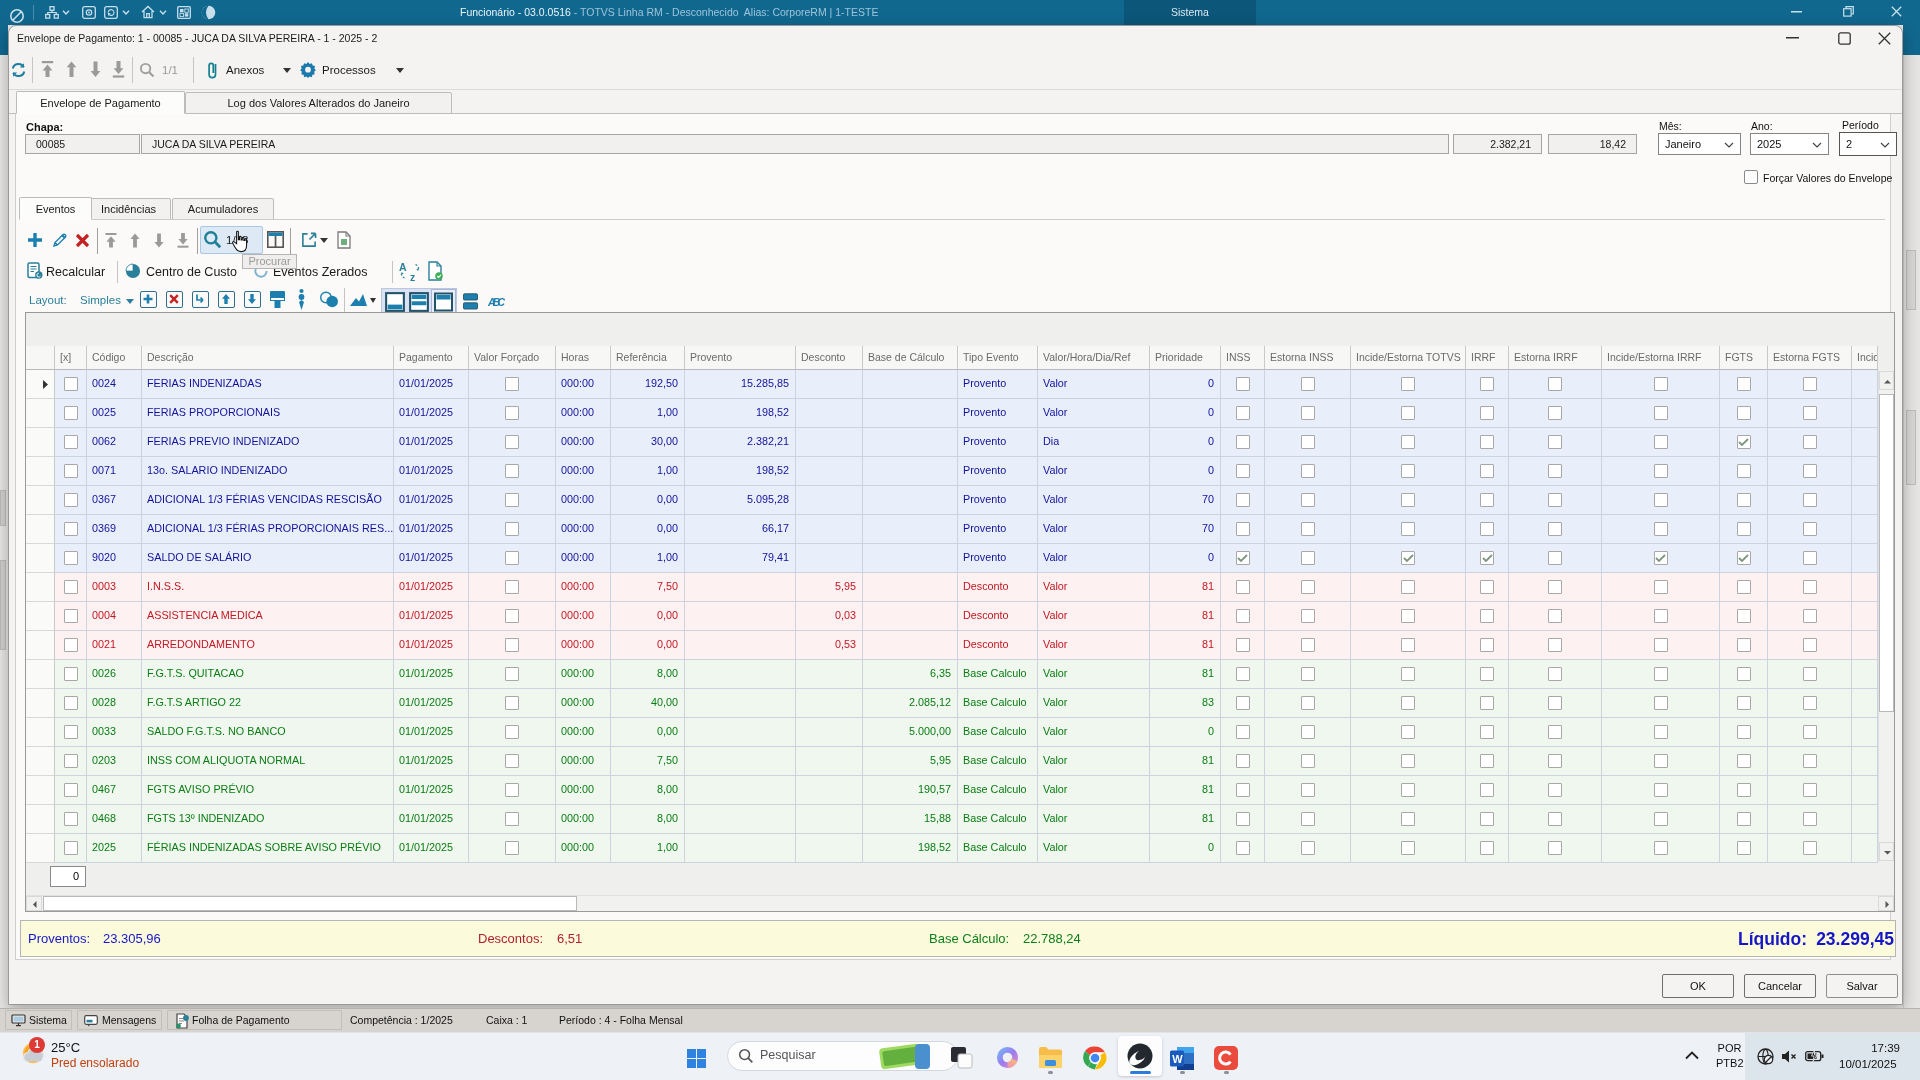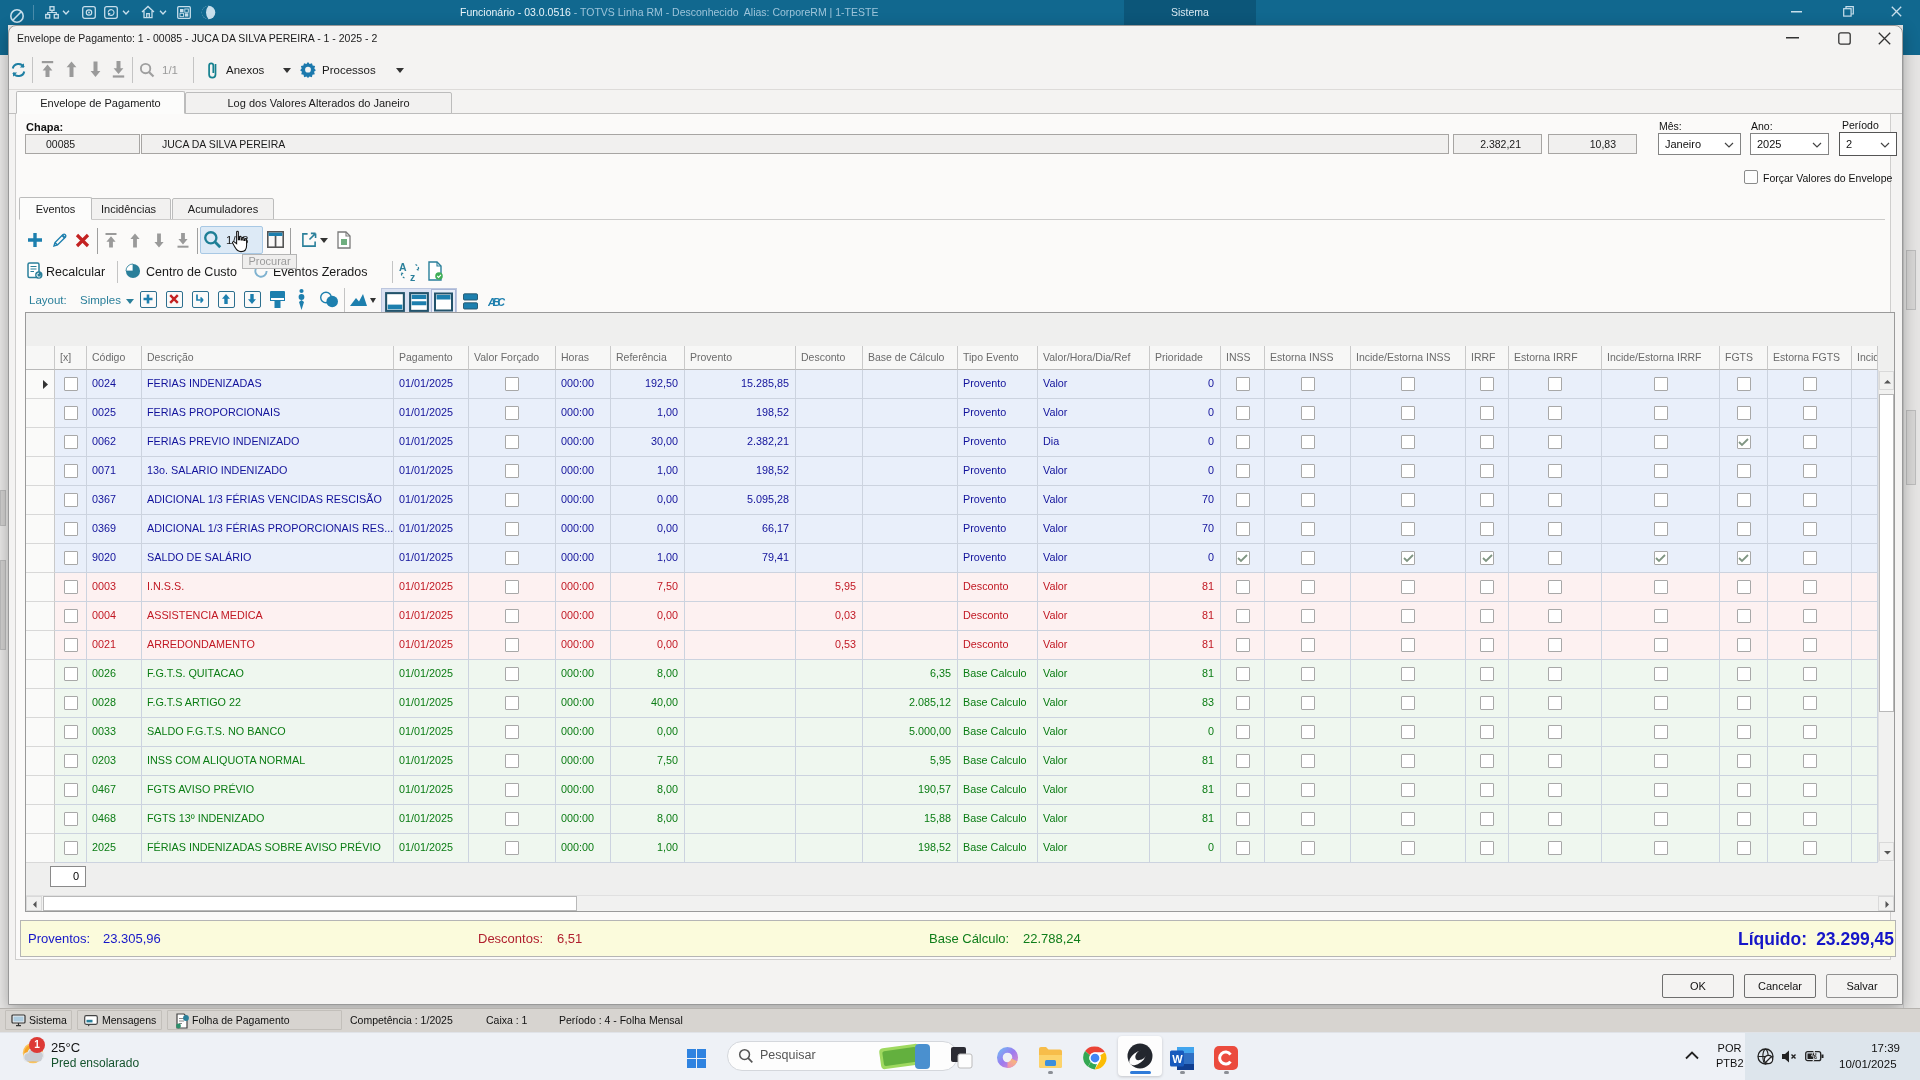--- a/index.html
+++ b/index.html
@@ -1,21 +1,21 @@
 <!DOCTYPE html>
 <html><head><meta charset="utf-8"><style>
 *{margin:0;padding:0;box-sizing:border-box}
 html,body{width:1920px;height:1080px;overflow:hidden;font-family:"Liberation Sans",sans-serif;background:#e9e8e7}
 .abs{position:absolute}
 .lbl{position:absolute;font-size:10.5px;color:#111;white-space:nowrap}
 .vsep{position:absolute;width:1px;background:#c4c4c4}
 .caret{position:absolute;width:0;height:0;border-left:4px solid transparent;border-right:4px solid transparent;border-top:5px solid #333}
 #appbar{position:absolute;left:0;top:0;width:1920px;height:25px;background:#11688f}
 #dlg{position:absolute;left:8px;top:25px;width:1895px;height:980px;background:#f4f3f2;border:1px solid #999;border-radius:8px 8px 0 0;box-shadow:0 5px 16px rgba(0,0,0,.3)}
-.fld{position:absolute;height:20px;background:#f1f0ef;border:1px solid #a7a5a3;font-size:10.5px;color:#1a1a1a;line-height:18px;padding:0 20px;white-space:nowrap}
+.fld{position:absolute;height:20px;background:#f1f0ef;border:1px solid #a7a5a3;font-size:10.5px;color:#1a1a1a;line-height:18px;padding:0 10px;white-space:nowrap}
 .fld.num{text-align:right}
 .sel{position:absolute;height:22px;background:#fff;border:1px solid #848484;font-size:11px;color:#111;line-height:20px;padding:0 6px}
 .sel svg{position:absolute;right:6px;top:8px}
 .tab{position:absolute;font-size:11px;color:#1a1a1a;text-align:center;border:1px solid #bcbcbc;background:#f2f1f0;border-radius:2px 2px 0 0}
 .tab.act{background:#fcfcfb;z-index:3}
 .tbtxt{position:absolute;font-size:11.5px;color:#1a1a1a;white-space:nowrap}
 .t3box{position:absolute;width:17px;height:17px;border:1.5px solid #2d6f8e;border-radius:2px}
 #grid{position:absolute;left:25px;top:312px;width:1870px;height:600px;background:#efefee;border:1px solid #9a9a9a}
 .hrow{display:flex;height:24px}
 .hc{flex:none;border-right:1px solid #c9c9c9;border-bottom:1px solid #b9b9b9;font-size:10.5px;color:#6b6b6b;line-height:22px;padding-left:5px;overflow:hidden;white-space:nowrap;background:#f7f7f6}
@@ -151,21 +151,21 @@
 <div class="tbtxt" style="left:322px;top:64px">Processos</div>
 <div class="caret" style="left:396px;top:68px"></div>
 <div class="abs" style="left:9px;top:113px;width:1893px;height:1px;background:#c0bfbe"></div>
 <div class="tab act" style="left:16px;top:91px;width:169px;height:23px;line-height:22px;border-bottom:1px solid #fcfcfb">Envelope de Pagamento</div>
 <div class="tab" style="left:185px;top:92px;width:267px;height:22px;line-height:21px">Log dos Valores Alterados do Janeiro</div>
 <div class="abs" style="left:15px;top:114px;width:1876px;height:846px;background:#fbfaf9;border:1px solid #cfcecd;border-top:none"></div>
 <div class="lbl" style="left:26px;top:121px;font-weight:bold;font-size:11px">Chapa:</div>
 <div class="fld" style="left:25px;top:134px;width:115px">00085</div>
 <div class="fld" style="left:141px;top:134px;width:1308px">JUCA DA SILVA PEREIRA</div>
 <div class="fld num" style="left:1453px;top:134px;width:89px">2.382,21</div>
-<div class="fld num" style="left:1548px;top:134px;width:89px">10,83</div>
+<div class="fld num" style="left:1548px;top:134px;width:89px">18,42</div>
 <div class="lbl" style="left:1659px;top:120px">Mês:</div>
 <div class="sel" style="left:1658px;top:133px;width:83px">Janeiro<svg width="10" height="6" viewBox="0 0 10 6">
       <path d="M1 1 L5 5 L9 1" stroke="#444" stroke-width="1.2" fill="none"></path>
     </svg></div>
 <div class="lbl" style="left:1751px;top:120px">Ano:</div>
 <div class="sel" style="left:1750px;top:133px;width:79px">2025<svg width="10" height="6" viewBox="0 0 10 6">
       <path d="M1 1 L5 5 L9 1" stroke="#444" stroke-width="1.2" fill="none"></path>
     </svg></div>
 <div class="lbl" style="left:1842px;top:119px">Período</div>
 <div class="sel" style="left:1839px;top:132px;width:58px;height:24px;line-height:22px;border-color:#555">2<svg width="10" height="6" viewBox="0 0 10 6" style="top:9px">
@@ -331,21 +331,21 @@
         <div class="hc" style="width:55px">Horas</div>
         <div class="hc" style="width:74px">Referência</div>
         <div class="hc" style="width:111px">Provento</div>
         <div class="hc" style="width:67px">Desconto</div>
         <div class="hc" style="width:95px">Base de Cálculo</div>
         <div class="hc" style="width:80px">Tipo Evento</div>
         <div class="hc" style="width:112px">Valor/Hora/Dia/Ref</div>
         <div class="hc" style="width:71px">Prioridade</div>
         <div class="hc" style="width:44px">INSS</div>
         <div class="hc" style="width:86px">Estorna INSS</div>
-        <div class="hc" style="width:115px">Incide/Estorna INSS</div>
+        <div class="hc" style="width:115px">Incide/Estorna TOTVS</div>
         <div class="hc" style="width:43px">IRRF</div>
         <div class="hc" style="width:93px">Estorna IRRF</div>
         <div class="hc" style="width:118px">Incide/Estorna IRRF</div>
         <div class="hc" style="width:48px">FGTS</div>
         <div class="hc" style="width:84px">Estorna FGTS</div>
         <div class="hc" style="width:26px">Incide/E</div>
       </div>
     </div>
     <div class="abs" style="left:0;top:57px;width:1852px;height:493px">
       <div class="row rp">
@@ -850,21 +850,21 @@
 <div id="task"></div>
 <div class="abs" style="left:1745px;top:1033px;width:175px;height:47px;background:#dde5ec"></div>
 <svg class="abs" style="left:20px;top:1040px" width="30" height="28" viewBox="0 0 30 28">
     <circle cx="13" cy="13" r="9.5" fill="#f6a426"></circle>
     <circle cx="13" cy="13" r="9.5" fill="none" stroke="#f9c35c" stroke-width="1.5"></circle>
     <path d="M7 21.5 a4.5 4.5 0 0 1 1-8.8 a5.5 5.5 0 0 1 10.5-1 a4 4 0 0 1 3.8 6.8 a4 4 0 0 1-3.3 3 Z" fill="#c9cdd3"></path>
     <path d="M7 21.5 a4.5 4.5 0 0 1 1-8.8 a5.5 5.5 0 0 1 10.5-1 a4 4 0 0 1 3.8 6.8" fill="none" stroke="#e4e7ea" stroke-width="1.2"></path>
   </svg>
 <div class="abs" style="left:29px;top:1037px;width:16px;height:16px;background:#dd3a36;border-radius:50%;color:#fff;font-size:10px;text-align:center;line-height:15px;font-weight:bold">1</div>
 <div class="abs" style="left:51px;top:1040px;font-size:13px;color:#111">25°C</div>
-<div class="abs" style="left:51px;top:1056px;font-size:12px;color:#14532d">Pred ensolarado</div>
+<div class="abs" style="left:51px;top:1056px;font-size:12px;color:#c2410c">Pred ensolarado</div>
 <svg class="abs" style="left:687px;top:1049px" width="19" height="19" viewBox="0 0 19 19">
     <rect x="0" y="0" width="9" height="9" fill="#2f83e0"></rect>
     <rect x="10" y="0" width="9" height="9" fill="#2f83e0"></rect>
     <rect x="0" y="10" width="9" height="9" fill="#2f83e0"></rect>
     <rect x="10" y="10" width="9" height="9" fill="#2f83e0"></rect>
   </svg>
 <div class="abs" style="left:727px;top:1041px;width:231px;height:30px;background:#fdfdfd;border:1px solid #d4d7dc;border-radius:15px"></div>
 <svg class="abs" style="left:738px;top:1048px" width="16" height="16" viewBox="0 0 17 17">
     <circle cx="7" cy="7" r="5.2" fill="none" stroke="#555" stroke-width="1.6"></circle>
     <path d="M10.8 10.8 L15.2 15.2" stroke="#555" stroke-width="1.8"></path>

